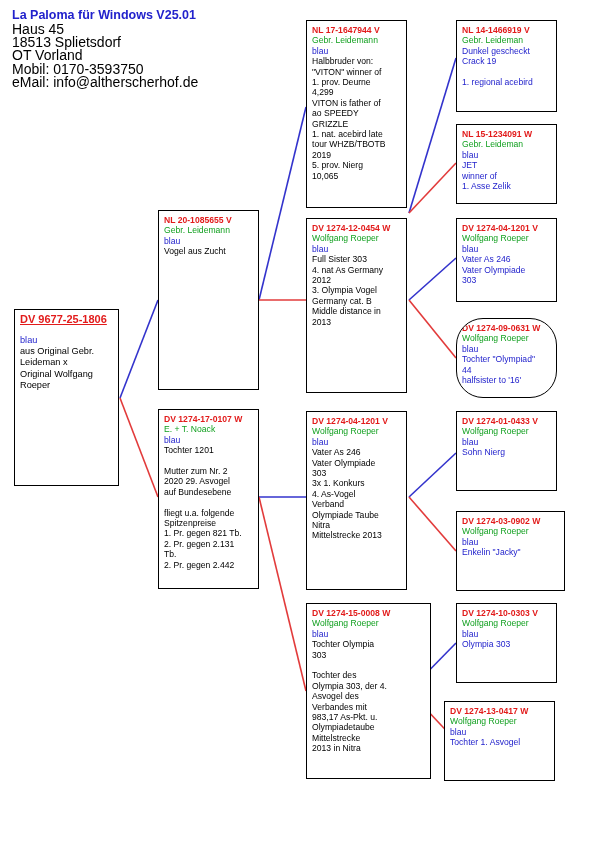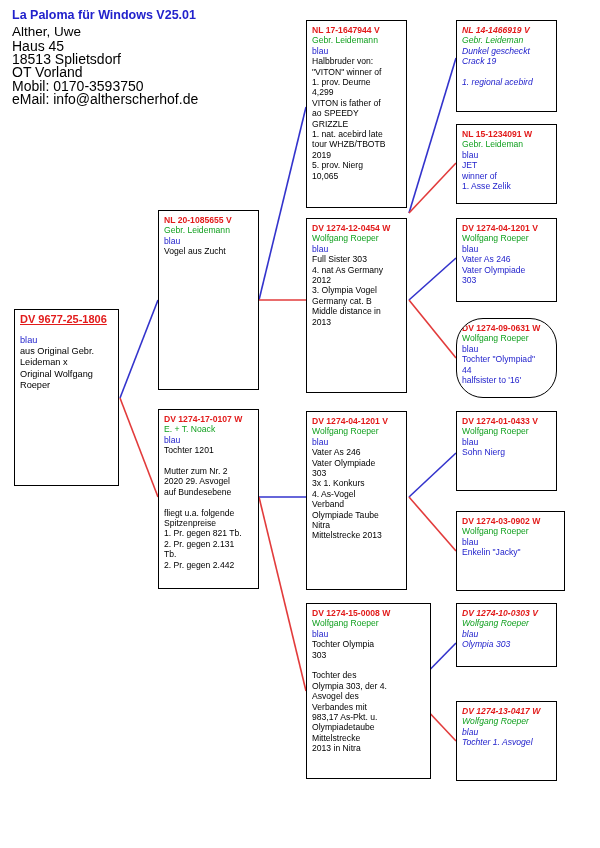--- a/index.html
+++ b/index.html
@@ -48,21 +48,20 @@
   .colour.big{font-size:9.2px;line-height:11.4px;}
   .gap{height:9px;}
 </style>
 </head>
 <body>
 
 <div id="root">
 
   <div class="hdr">
     <div class="hdr-title">La Paloma für Windows V25.01</div>
-    <div class="hdr-owner">Alther, Uwe</div>
     <div class="hdr-line">Haus 45</div>
     <div class="hdr-line">18513 Splietsdorf</div>
     <div class="hdr-line">OT Vorland</div>
     <div class="hdr-line">Mobil: 0170-3593750</div>
     <div class="hdr-line">eMail: info@altherscherhof.de</div>
   </div>
 
   <svg id="wires" viewBox="0 0 600 848" width="600" height="848">
 
     <line x1="120" y1="398" x2="158" y2="300" stroke="#3333cc" stroke-width="1.6"></line>
@@ -192,21 +191,21 @@
 Olympia 303, der 4.
 Asvogel des
 Verbandes mit
 983,17 As-Pkt. u.
 Olympiadetaube
 Mittelstrecke
 2013 in Nitra</div>
     </div>
   </div>
 
-  <div class="box" style="left:456px;top:20px;width:101px;height:92px;font-style:italic;">
+  <div class="box" style="left:456px;top:20px;width:101px;height:92px;">
     <div class="box-inner">
       <div class="ring">NL 14-1466919 V</div>
       <div class="breeder">Gebr. Leideman</div>
       <div class="colour">Dunkel gescheckt</div>
       <div class="notes blue">Crack 19
 
 1. regional acebird</div>
     </div>
   </div>
 
@@ -254,30 +253,30 @@
 
   <div class="box" style="left:456px;top:511px;width:109px;height:80px;">
     <div class="box-inner">
       <div class="ring">DV 1274-03-0902 W</div>
       <div class="breeder">Wolfgang Roeper</div>
       <div class="colour">blau</div>
       <div class="notes blue">Enkelin "Jacky"</div>
     </div>
   </div>
 
-  <div class="box" style="left:456px;top:603px;width:101px;height:64px;font-style:italic;">
+  <div class="box" style="left:456px;top:603px;width:101px;height:80px;">
     <div class="box-inner">
       <div class="ring">DV 1274-10-0303 V</div>
       <div class="breeder">Wolfgang Roeper</div>
       <div class="colour">blau</div>
       <div class="notes blue">Olympia 303</div>
     </div>
   </div>
 
-  <div class="box" style="left:456px;top:701px;width:101px;height:80px;font-style:italic;">
+  <div class="box" style="left:444px;top:701px;width:111px;height:80px;">
     <div class="box-inner">
       <div class="ring">DV 1274-13-0417 W</div>
       <div class="breeder">Wolfgang Roeper</div>
       <div class="colour">blau</div>
       <div class="notes blue">Tochter 1. Asvogel</div>
     </div>
   </div>
 
 </div>
 

